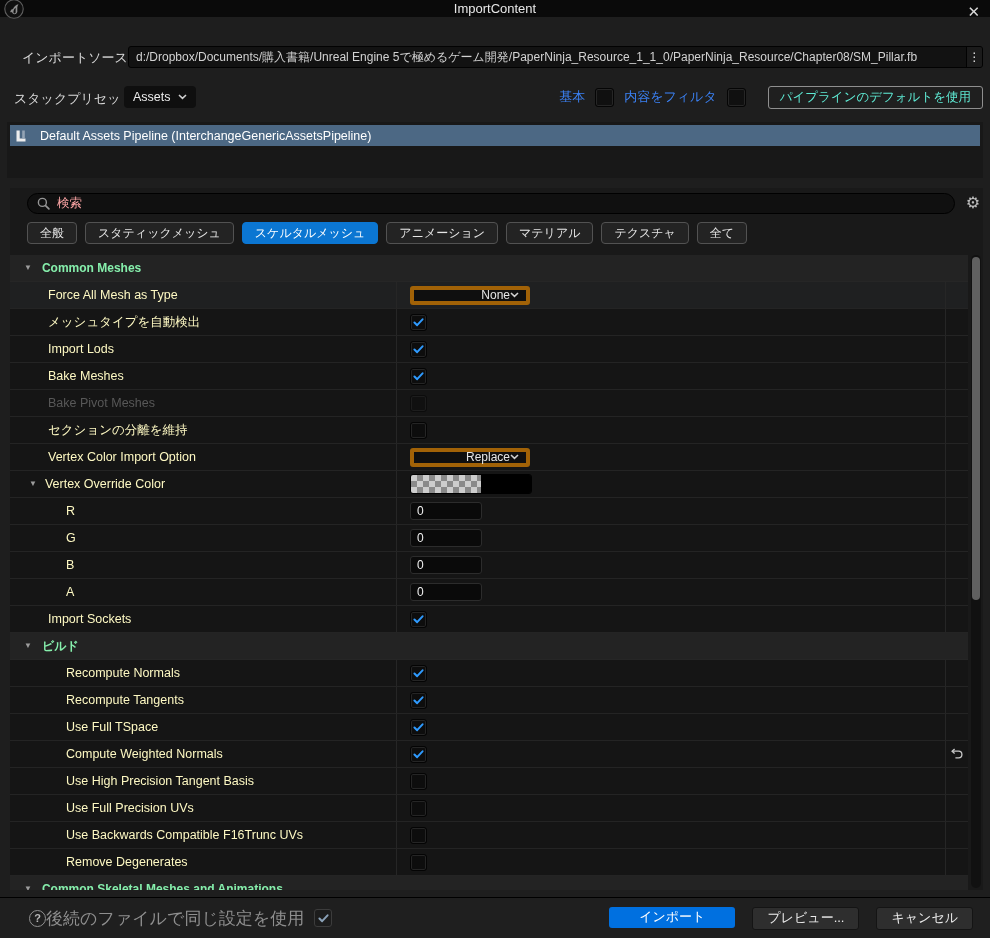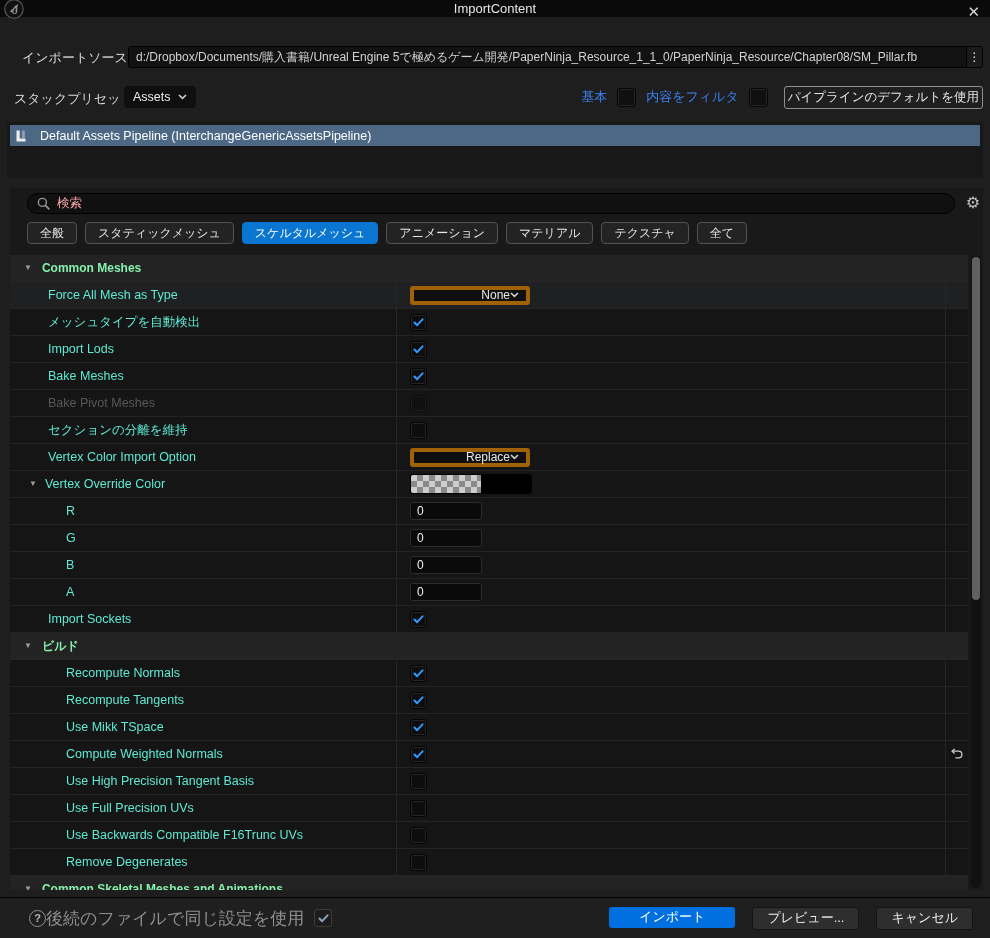--- a/index.html
+++ b/index.html
@@ -20,21 +20,21 @@
   .src-field{position:absolute;left:128px;right:7px;top:0;height:20px;background:#121212;border:1px solid #020202;border-radius:3px;display:flex;align-items:center;overflow:hidden}
   .src-text{flex:1;font-size:12px;color:#d2d2d2;padding:0 2px 0 7px;white-space:nowrap;overflow:hidden}
   .src-more{width:15px;align-self:stretch;display:flex;align-items:center;justify-content:center;color:#e6e6e6;background:#1b1b1b;border-left:1px solid #020202;font-size:12px}
   
   .preset-row{position:absolute;top:86px;left:0;right:0;height:22px}
   .preset-label{position:absolute;left:14px;top:4px;font-size:13px;color:#d8d8d8}
   .preset-dd{position:absolute;left:124px;top:0;height:22px;background:#0f0f0f;border-radius:4px;display:flex;align-items:center;padding:0 9px;gap:7px;font-size:12.5px;color:#ececec}
   .preset-right{position:absolute;right:7px;top:0;height:22px;display:flex;align-items:center;gap:10px}
   .preset-right .lbl{font-size:13px;color:#3b82f6}
   .cb{width:17px;height:17px;background:#101010;border:1px solid #050505;box-shadow:inset 0 0 0 1px #262626;border-radius:3px;display:flex;align-items:center;justify-content:center}
-  .defaults-btn{height:21px;background:#1f1f1f;border:1px solid #8f8f8f;border-radius:3px;color:#e5e5e5;font-size:12.5px;display:flex;align-items:center;padding:0 3px;margin-left:6px}
+  .defaults-btn{height:21px;background:#1f1f1f;border:1px solid #8f8f8f;border-radius:3px;color:#5eead4;font-size:12.5px;display:flex;align-items:center;padding:0 11px;margin-left:12px}
   
   .pipeline-box{position:absolute;top:122px;left:7px;right:7px;height:56px;background:#181818}
   .pipe-row{margin:3px 3px 0 3px;height:21px;background:#4c6884;display:flex;align-items:center;color:#fff;font-size:12.5px}
   .pipe-icon{margin:0 10px 0 5px;display:flex}
   
   .pane{position:absolute;top:188px;left:10px;width:973px;height:702px;background:#191919}
   .search-box{position:absolute;top:5px;left:17px;width:928px;height:21px;background:#101010;border:1px solid #000;border-radius:11px;display:flex;align-items:center;padding:0 9px;gap:7px;box-sizing:border-box}
   .search-ph{font-size:12.5px;color:#fca5a5}
   .gear{position:absolute;top:5px;right:3px;font-size:16px;color:#bdbdbd;line-height:1.2}
   .tabs{position:absolute;top:34px;left:17px;display:flex;gap:8px}
@@ -43,21 +43,21 @@
   
   .grid{position:absolute;top:67px;left:0;width:958px;height:635px;overflow:hidden;background:#151515}
   .psection{height:26px;border-bottom:1px solid #262626;background:#232323;display:flex;align-items:center}
   .tri{color:#9c9c9c;font-size:8px;line-height:1}
   .psection .tri{margin-left:14px;margin-right:10px}
   .sec-label{font-size:12px;font-weight:bold;color:#86efac}
   .prow{height:26px;border-bottom:1px solid #242424;display:flex}
   .prow.hov{background:#1f2021}
   .ncell{width:386px;border-right:1px solid #262626;display:flex;align-items:center}
   .ncell .tri.exp{margin-left:19px}
-  .lbl{font-size:12.5px;color:#5eead4;white-space:nowrap}
+  .lbl{font-size:12.5px;color:#fef9c3;white-space:nowrap}
   .lbl.lv0{padding-left:38px}
   .lbl.lv1{padding-left:56px}
   .lbl.after-exp{padding-left:8px}
   .prow.dis .lbl{color:#585858}
   .vcell{flex:1;display:flex;align-items:center;padding-left:13px;border-right:1px solid #262626}
   .rcell{width:22px;display:flex;align-items:center;justify-content:center}
   .dd{width:120px;height:19px;background:#0f0f0f;border:4px solid #a16207;border-radius:3px;display:flex;align-items:center;justify-content:flex-end;padding:0 7px;font-size:12px;color:#e6e6e6;box-sizing:border-box}
   .cbx{width:17px;height:17px;background:#0d0d0d;border:1px solid #040404;box-shadow:inset 0 0 0 1px #252525;border-radius:3px;display:flex;align-items:center;justify-content:center;box-sizing:border-box}
   .cbx.disb{opacity:.5}
   .numin{width:72px;height:18px;background:#0a0a0a;border:1px solid #2c2c2c;border-radius:3px;display:flex;align-items:center;padding-left:6px;font-size:12px;color:#f0f0f0;box-sizing:border-box}
@@ -328,21 +328,21 @@
           <div class="cbx">
             <svg width="11" height="9" viewBox="0 0 12 10">
               <path d="M1.5 5 4.5 8 10.5 1.5" fill="none" stroke="#2f9bff" stroke-width="2.2" stroke-linecap="round" stroke-linejoin="round"></path>
             </svg>
           </div>
         </div>
         <div class="rcell"></div>
       </div>
       <div class="prow">
         <div class="ncell">
-          <span class="lbl lv1">Use Mikk TSpace</span>
+          <span class="lbl lv1">Use Full TSpace</span>
         </div>
         <div class="vcell">
           <div class="cbx">
             <svg width="11" height="9" viewBox="0 0 12 10">
               <path d="M1.5 5 4.5 8 10.5 1.5" fill="none" stroke="#2f9bff" stroke-width="2.2" stroke-linecap="round" stroke-linejoin="round"></path>
             </svg>
           </div>
         </div>
         <div class="rcell"></div>
       </div>

